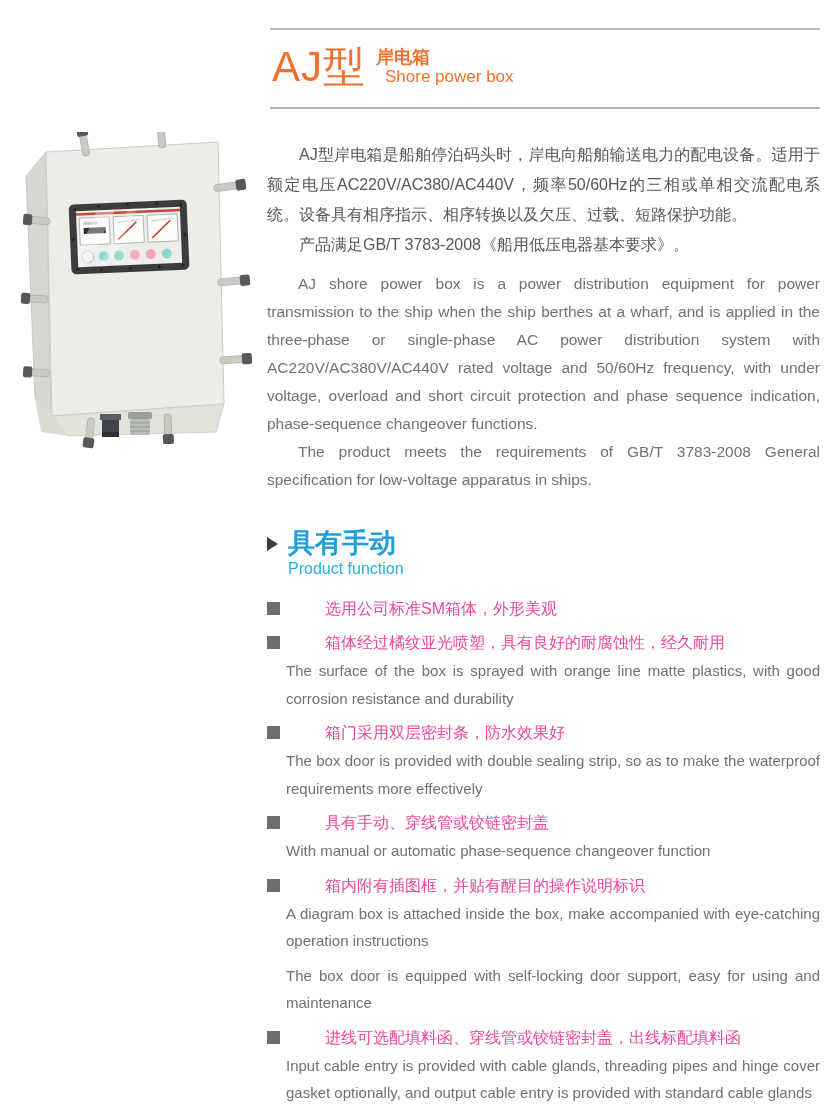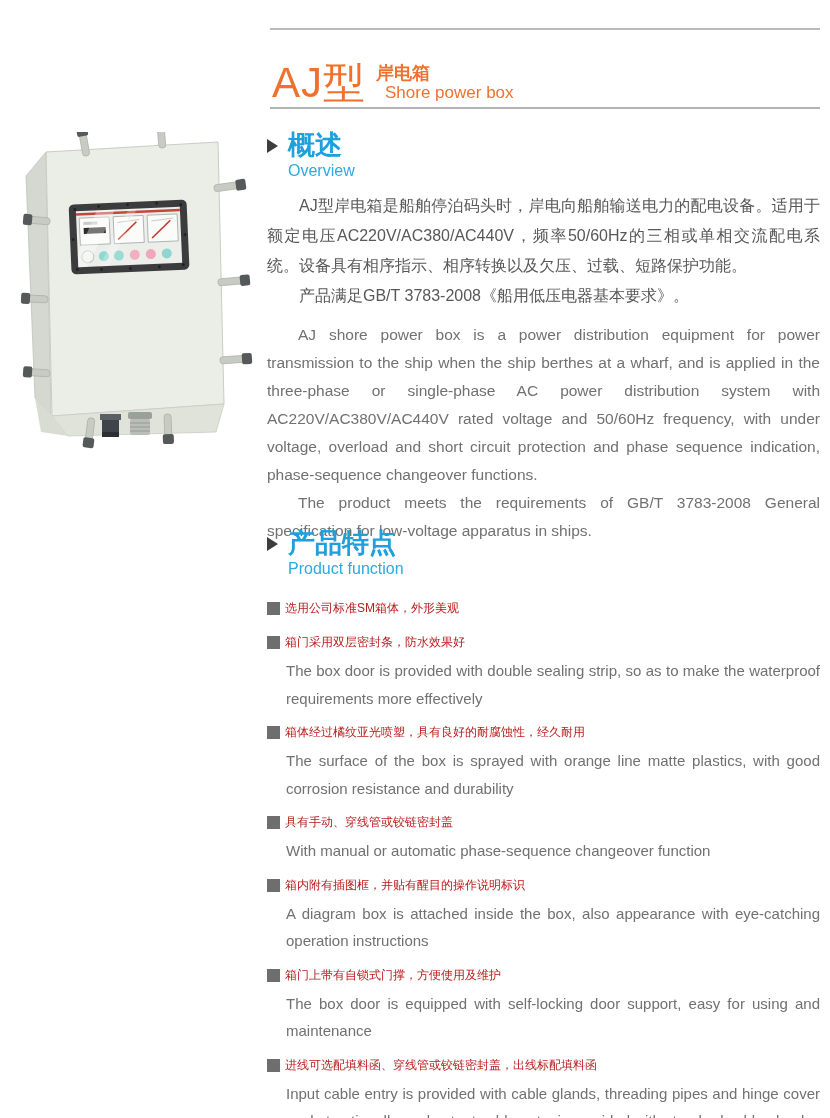--- a/index.html
+++ b/index.html
@@ -6,21 +6,21 @@
   body{
     width:830px;height:1118px;position:relative;background:#ffffff;
     font-family:"Liberation Sans","DejaVu Sans",sans-serif;
     -webkit-font-smoothing:antialiased;overflow:hidden;
   }
   .rule{position:absolute;height:2px;background:#b9b9b9;}
   .rule-top{left:270px;top:28px;width:550px;}
   .rule-header{left:270px;top:107px;width:550px;background:#b3b3b3;}
 
   
-  .hdr{position:absolute;left:272px;top:60px;display:flex;align-items:center;color:#f0712f;}
+  .hdr{position:absolute;left:272px;top:44px;display:flex;align-items:center;color:#f0712f;}
   .hdr-model{font-size:42px;line-height:46px;font-weight:400;letter-spacing:1px;}
   .hdr-sub{margin-left:10px;display:flex;flex-direction:column;justify-content:center;}
   .hdr-sub-zh{font-size:18px;font-weight:bold;line-height:20px;}
   .hdr-sub-en{font-size:17px;line-height:20px;margin-left:9px;}
 
   
   .photo{position:absolute;left:10px;top:132px;width:246px;height:322px;}
 
   
   .section{position:absolute;left:267px;width:553px;color:#595757;}
@@ -32,21 +32,21 @@
   .sec-title-zh{font-size:27px;font-weight:bold;color:#1fa0dc;line-height:30px;}
   .sec-title-en{font-size:16px;color:#29abe2;line-height:20px;margin-top:1px;}
 
   .zh-paras{margin-top:10px;}
   .zh-paras p{margin:0;font-size:16px;line-height:30px;text-align:justify;text-indent:2em;color:#595757;}
   .en-paras{margin-top:10px;}
   .en-paras p{margin:0;font-size:15.5px;line-height:28px;text-align:justify;text-indent:2em;color:#717171;}
 
   .feature-list{margin-top:16px;}
   .feat{margin-top:7px;}
-  .feat-zh{font-size:12px;line-height:27px;color:#b91c1c;display:flex;align-items:center;}
+  .feat-zh{font-size:16px;line-height:27px;color:#ec4899;display:flex;align-items:center;gap:40px;}
   .sq{flex:0 0 auto;width:13px;height:13px;background:#6e6e6e;margin-right:5px;}
   .feat-en{font-size:15px;line-height:27.5px;color:#717171;text-align:justify;margin:1px 0 0 19px;}
 </style>
 </head>
 <body>
 
 <div class="rule rule-top"></div>
 
 <div class="hdr">
   <div class="hdr-model">AJ型</div>
@@ -171,86 +171,75 @@
       <rect x="118" y="280" width="24" height="7" rx="2" fill="#9ba09a"></rect>
       <rect x="120" y="287" width="20" height="16" rx="2" fill="#b9beb8"></rect>
       <line x1="120" y1="291" x2="140" y2="291" stroke="#9ba09a" stroke-width="1.2"></line>
       <line x1="120" y1="295" x2="140" y2="295" stroke="#9ba09a" stroke-width="1.2"></line>
       <line x1="120" y1="299" x2="140" y2="299" stroke="#9ba09a" stroke-width="1.2"></line>
     </g>
   </svg>
 </div>
 
 <div class="section sec-overview">
-  <div class="sec-head">
-    <div class="tri"></div>
-    <div>
-      <div class="sec-title-zh">概述</div>
-      <div class="sec-title-en">Overview</div>
-    </div>
-  </div>
   <div class="zh-paras">
     <p>AJ型岸电箱是船舶停泊码头时，岸电向船舶输送电力的配电设备。适用于额定电压AC220V/AC380/AC440V，频率50/60Hz的三相或单相交流配电系统。设备具有相序指示、相序转换以及欠压、过载、短路保护功能。</p>
     <p>产品满足GB/T 3783-2008《船用低压电器基本要求》。</p>
   </div>
   <div class="en-paras">
     <p>AJ shore power box is a power distribution equipment for power transmission to the ship when the ship berthes at a wharf, and is applied in the three-phase or single-phase AC power distribution system with AC220V/AC380V/AC440V rated voltage and 50/60Hz frequency, with under voltage, overload and short circuit protection and phase sequence indication, phase-sequence changeover functions.</p>
     <p>The product meets the requirements of GB/T 3783-2008 General specification for low-voltage apparatus in ships.</p>
   </div>
 </div>
 
 <div class="section sec-features">
   <div class="sec-head">
     <div class="tri"></div>
     <div>
-      <div class="sec-title-zh">产品特点</div>
+      <div class="sec-title-zh">具有手动</div>
       <div class="sec-title-en">Product function</div>
     </div>
   </div>
 
   <div class="feature-list">
     <div class="feat">
       <div class="feat-zh">
           <span class="sq"></span>
           <span>选用公司标准SM箱体，外形美观</span>
         </div>
     </div>
     <div class="feat">
       <div class="feat-zh">
           <span class="sq"></span>
+          <span>箱体经过橘纹亚光喷塑，具有良好的耐腐蚀性，经久耐用</span>
+        </div>
+      <div class="feat-en">The surface of the box is sprayed with orange line matte plastics, with good corrosion resistance and durability</div>
+    </div>
+    <div class="feat">
+      <div class="feat-zh">
+          <span class="sq"></span>
           <span>箱门采用双层密封条，防水效果好</span>
         </div>
       <div class="feat-en">The box door is provided with double sealing strip, so as to make the waterproof requirements more effectively</div>
     </div>
     <div class="feat">
       <div class="feat-zh">
           <span class="sq"></span>
-          <span>箱体经过橘纹亚光喷塑，具有良好的耐腐蚀性，经久耐用</span>
-        </div>
-      <div class="feat-en">The surface of the box is sprayed with orange line matte plastics, with good corrosion resistance and durability</div>
-    </div>
-    <div class="feat">
-      <div class="feat-zh">
-          <span class="sq"></span>
           <span>具有手动、穿线管或铰链密封盖</span>
         </div>
       <div class="feat-en">With manual or automatic phase-sequence changeover function</div>
     </div>
     <div class="feat">
       <div class="feat-zh">
           <span class="sq"></span>
           <span>箱内附有插图框，并贴有醒目的操作说明标识</span>
         </div>
-      <div class="feat-en">A diagram box is attached inside the box, also appearance with eye-catching operation instructions</div>
-    </div>
-    <div class="feat">
-      <div class="feat-zh">
-          <span class="sq"></span>
-          <span>箱门上带有自锁式门撑，方便使用及维护</span>
-        </div>
+      <div class="feat-en">A diagram box is attached inside the box, make accompanied with eye-catching operation instructions</div>
+    </div>
+    <div class="feat">
       <div class="feat-en">The box door is equipped with self-locking door support, easy for using and maintenance</div>
     </div>
     <div class="feat">
       <div class="feat-zh">
           <span class="sq"></span>
           <span>进线可选配填料函、穿线管或铰链密封盖，出线标配填料函</span>
         </div>
       <div class="feat-en">Input cable entry is provided with cable glands, threading pipes and hinge cover gasket optionally, and output cable entry is provided with standard cable glands</div>
     </div>
   </div>

